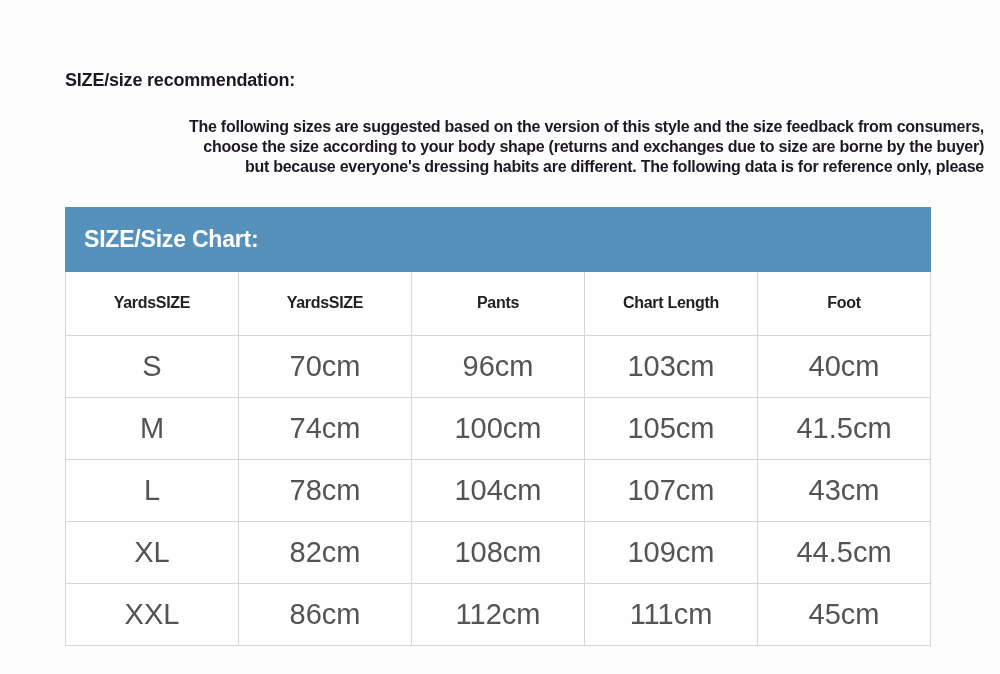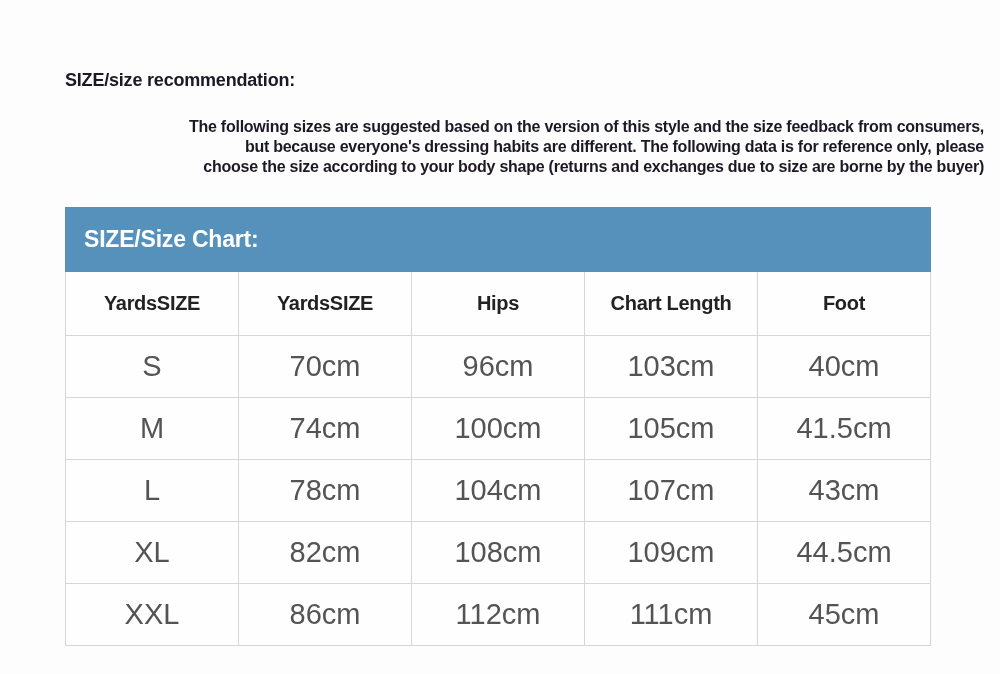--- a/index.html
+++ b/index.html
@@ -61,57 +61,57 @@
   table.size-table th,
   table.size-table td {
     border: 1px solid #d6d6d6;
     text-align: center;
     vertical-align: middle;
     width: 20%;
   }
   table.size-table thead th {
     border-top: none;
     height: 63px;
-    font-size: 20px;
+    font-size: 16px;
     font-weight: bold;
     color: #222222;
     letter-spacing: -0.3px;
   }
   table.size-table tbody td {
     height: 62px;
     font-size: 29px;
     font-weight: 400;
     color: #545454;
   }
 </style>
 </head>
 <body>
 
 <div class="page">
 
   <h2 class="heading">SIZE/size recommendation:</h2>
 
   <div class="para">
     <div class="line">The following sizes are suggested based on the version of this style and the size feedback from consumers,</div>
+    <div class="line">choose the size according to your body shape (returns and exchanges due to size are borne by the buyer)</div>
     <div class="line">but because everyone's dressing habits are different. The following data is for reference only, please</div>
-    <div class="line">choose the size according to your body shape (returns and exchanges due to size are borne by the buyer)</div>
   </div>
 
   <div class="chart-section">
 
     <div class="chart-title-bar">
       <span class="chart-title">SIZE/Size Chart:</span>
     </div>
 
     <table class="size-table">
       <thead>
         <tr>
           <th>YardsSIZE</th>
           <th>YardsSIZE</th>
-          <th>Hips</th>
+          <th>Pants</th>
           <th>Chart Length</th>
           <th>Foot</th>
         </tr>
       </thead>
       <tbody>
         <tr>
           <td>S</td>
           <td>70cm</td>
           <td>96cm</td>
           <td>103cm</td>

